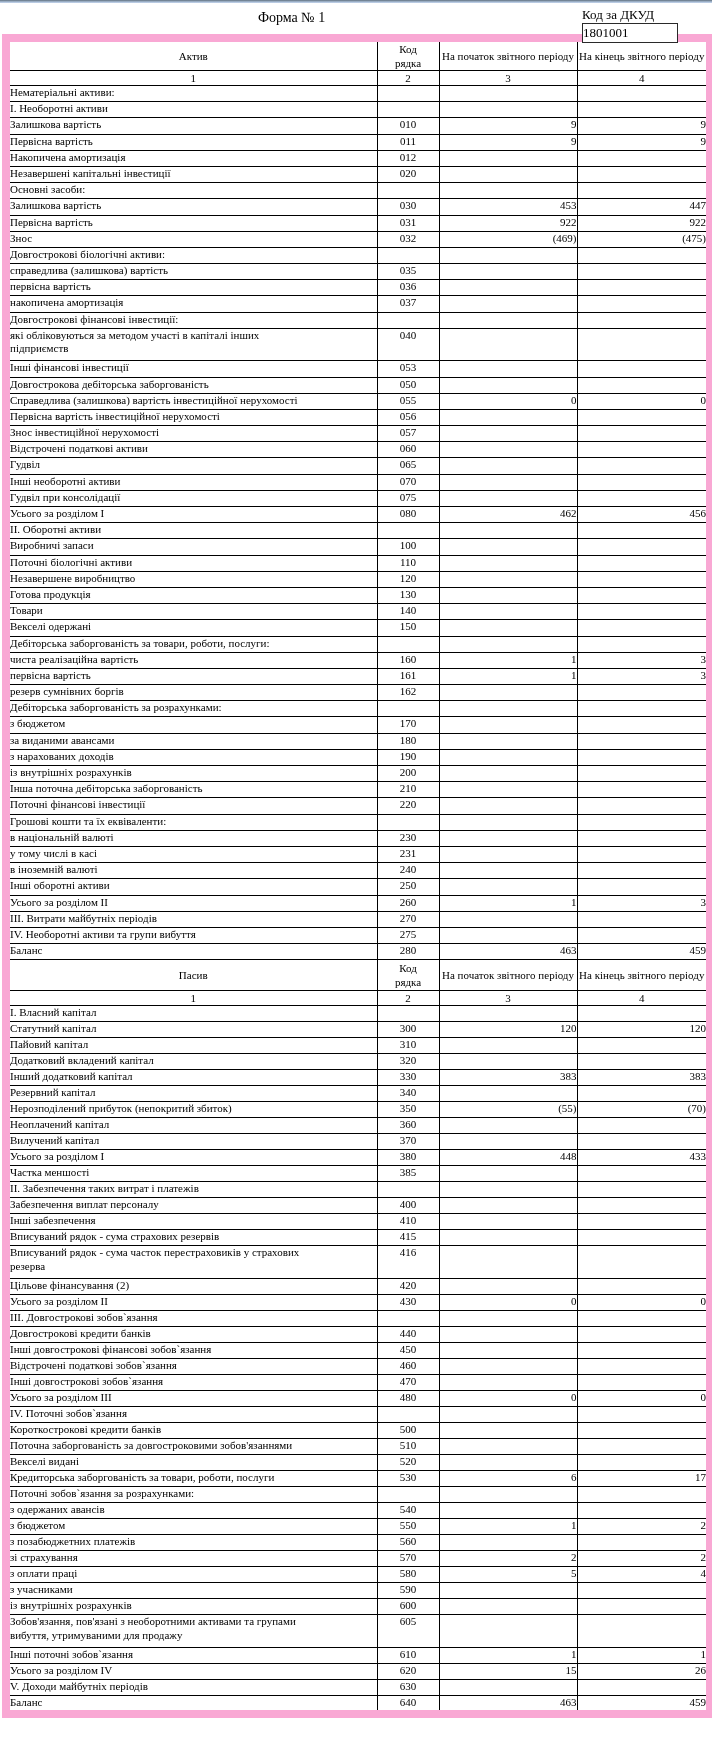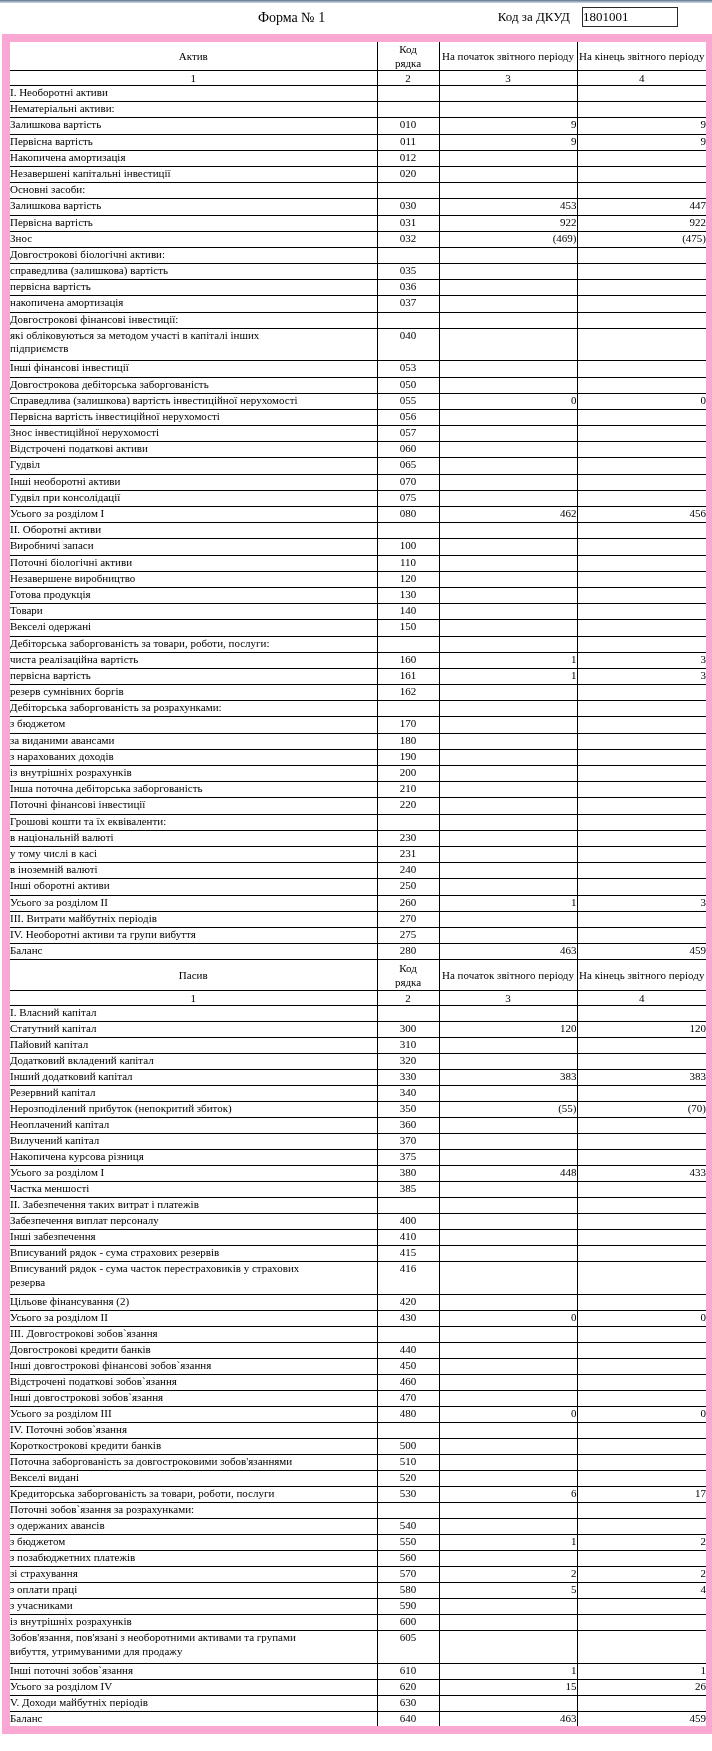--- a/index.html
+++ b/index.html
@@ -22,21 +22,22 @@
     position:absolute;
     left:258px;
     top:7px;
     font-size:14px;
   }
   .dkud-group{
     position:absolute;
     right:34px;
     top:4px;
     display:flex;
-    align-items:center;
+    align-items:flex-start;
+    flex-direction:column;
   }
   .dkud-label{
     font-size:13px;
     margin-right:12px;
   }
   .dkud-box{
     width:96px;
     height:20px;
     box-sizing:border-box;
     border:1px solid #2a2a2a;
@@ -129,27 +130,27 @@
     <tr class="colnum-row">
       <td class="colnum">1</td>
       <td class="colnum">2</td>
       <td class="colnum">3</td>
       <td class="colnum">4</td>
     </tr>
   </tbody>
 
   <tbody class="asset">
       <tr class="row">
+        <td class="label-cell">Нематеріальні активи:</td>
+        <td class="code-cell"></td>
+        <td class="num-cell"></td>
+        <td class="num-cell"></td>
+      </tr>
+      <tr class="row">
         <td class="label-cell">I. Необоротні активи</td>
-        <td class="code-cell"></td>
-        <td class="num-cell"></td>
-        <td class="num-cell"></td>
-      </tr>
-      <tr class="row">
-        <td class="label-cell">Нематеріальні активи:</td>
         <td class="code-cell"></td>
         <td class="num-cell"></td>
         <td class="num-cell"></td>
       </tr>
       <tr class="row">
         <td class="label-cell">Залишкова вартість</td>
         <td class="code-cell">010</td>
         <td class="num-cell">9</td>
         <td class="num-cell">9</td>
       </tr>
@@ -521,26 +522,20 @@
         <td class="num-cell"></td>
         <td class="num-cell"></td>
       </tr>
       <tr class="row">
         <td class="label-cell">Вилучений капітал</td>
         <td class="code-cell">370</td>
         <td class="num-cell"></td>
         <td class="num-cell"></td>
       </tr>
       <tr class="row">
-        <td class="label-cell">Накопичена курсова різниця</td>
-        <td class="code-cell">375</td>
-        <td class="num-cell"></td>
-        <td class="num-cell"></td>
-      </tr>
-      <tr class="row">
         <td class="label-cell">Усього за розділом I</td>
         <td class="code-cell">380</td>
         <td class="num-cell">448</td>
         <td class="num-cell">433</td>
       </tr>
       <tr class="row">
         <td class="label-cell">Частка меншості</td>
         <td class="code-cell">385</td>
         <td class="num-cell"></td>
         <td class="num-cell"></td>

